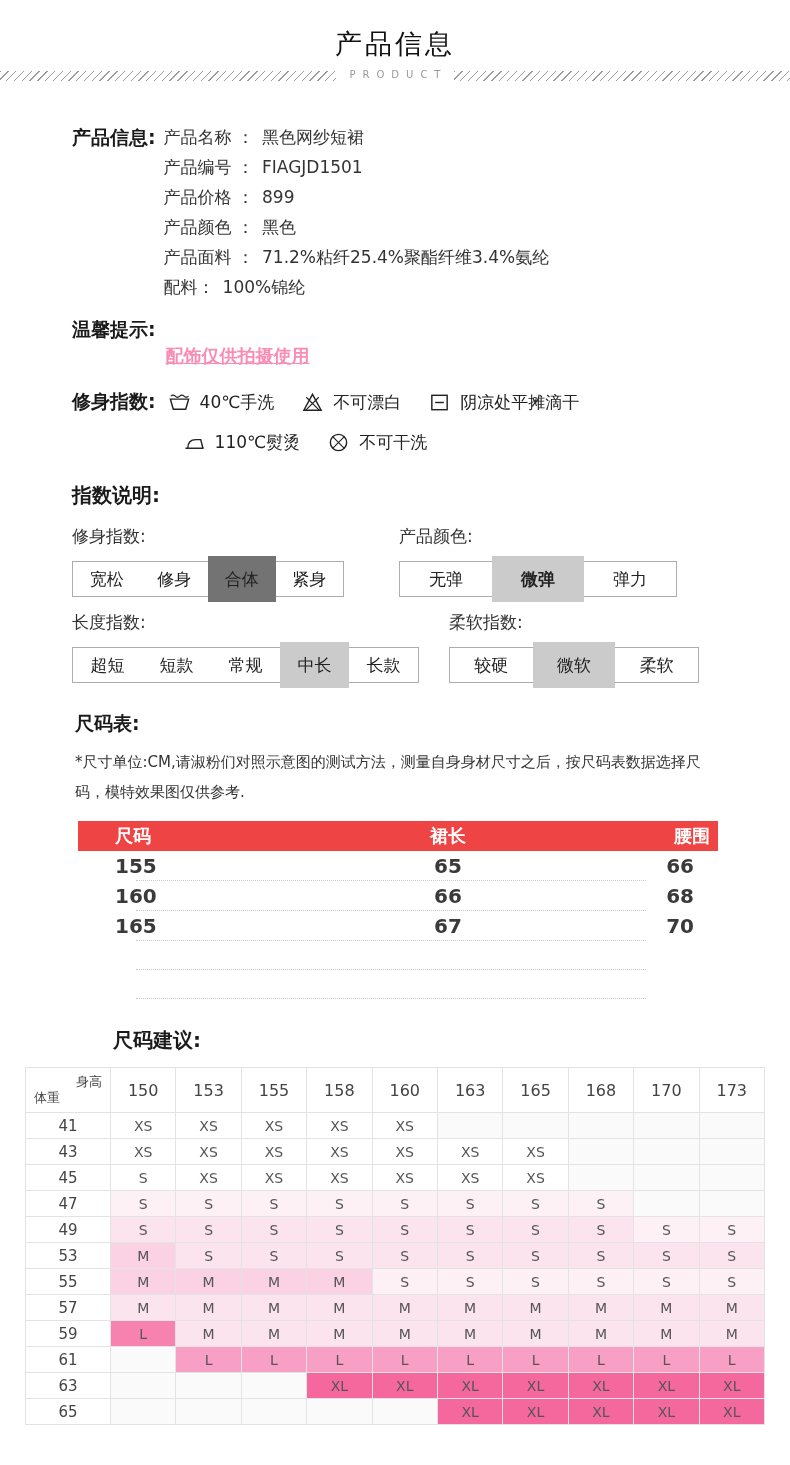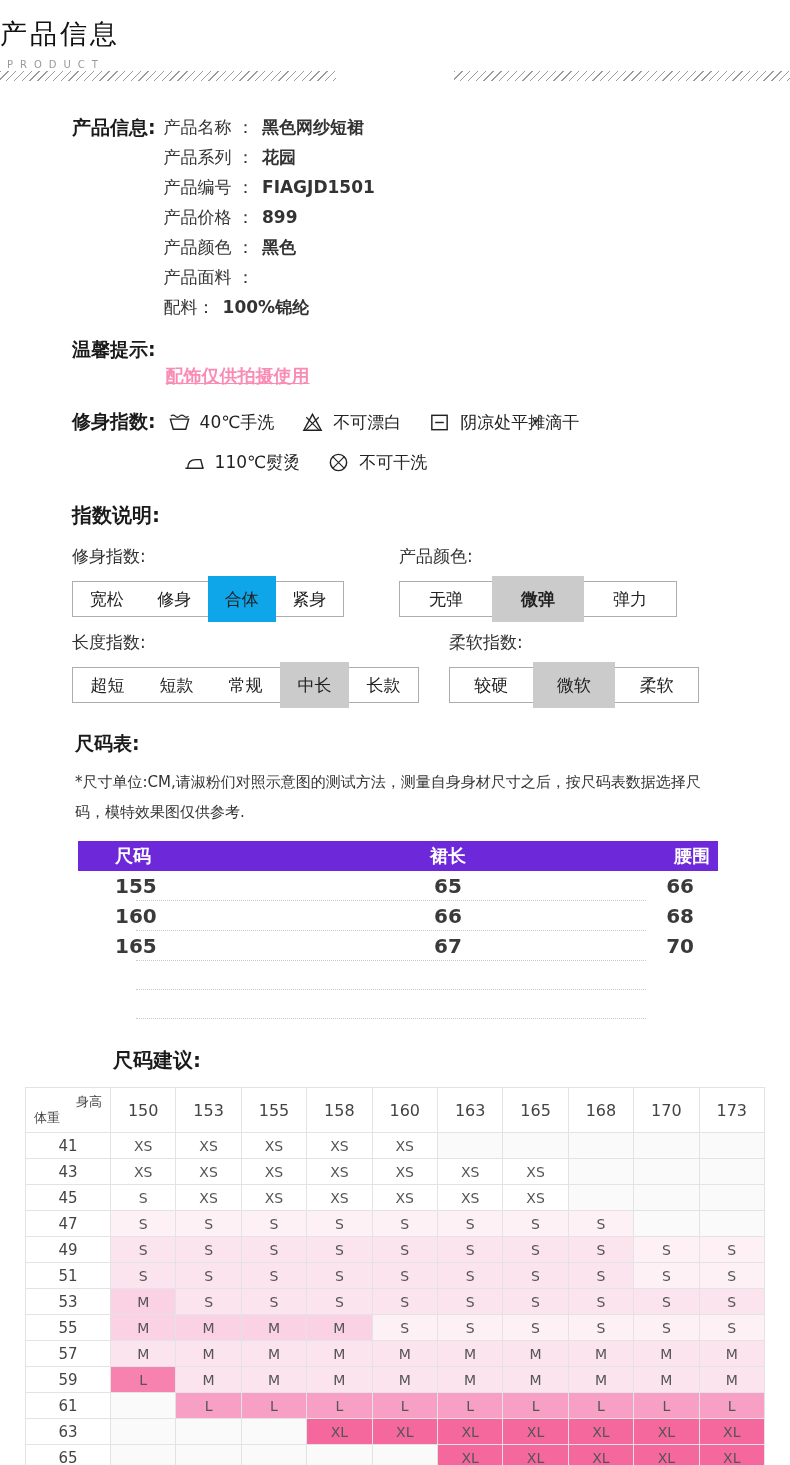--- a/index.html
+++ b/index.html
@@ -1,34 +1,34 @@
 <!DOCTYPE html>
 <html><head>
 <meta charset="utf-8">
 <style>
   html,body{margin:0;padding:0;background:#fff;}
   body{width:790px;min-height:1465px;font-family:"DejaVu Sans","Liberation Sans",sans-serif;color:#333;}
   .page{width:790px;position:relative;overflow:hidden;}
 
   
-  header{position:relative;padding-top:16px;}
+  header{position:relative;padding-top:26px;text-align:center;}
   .title{font-size:27px;letter-spacing:3px;color:#111;font-weight:500;margin:0;}
   .subtitle{font-size:10px;letter-spacing:7px;color:#999;margin-top:7px;padding-left:7px;}
   .hatch{position:absolute;top:71px;height:10px;background:repeating-linear-gradient(135deg,#9b9b9b 0 1px,transparent 1px 5.5px);}
   .hatch.left{left:0;width:336px;}
   .hatch.right{right:0;width:336px;}
 
   
   .section{display:flex;padding-left:72px;}
   .section-label{font-size:19px;font-weight:bold;color:#1a1a1a;flex:0 0 auto;line-height:30px;}
 
   .product-section{margin-top:42px;}
   .info-rows{margin-left:8px;}
   .info-row{font-size:17px;color:#333;line-height:30px;display:flex;}
-  .info-row .ivalue{margin-left:8px;font-weight:bold;}
+  .info-row .ivalue{margin-left:8px;}
 
   .notice-row{margin-top:12px;align-items:flex-start;}
   .notice-link{font-size:18px;font-weight:bold;text-decoration:underline;margin-left:10px;line-height:28px;cursor:pointer;margin-top:28px;}
 
   .wash-section{margin-top:16px;}
   .wash-content{margin-left:12px;}
   .wash-row{display:flex;align-items:center;height:32px;font-size:17px;color:#222;}
   .wash-row2{margin-top:8px;margin-left:15px;}
   .wash-item{display:flex;align-items:flex-end;margin-right:27px;}
   .wash-item .wicon{width:23px;height:23px;margin-right:9px;display:inline-flex;}
@@ -92,37 +92,34 @@
   </header>
 
   <section class="section product-section">
     <div class="section-label">产品信息:</div>
     <div class="info-rows" id="info-rows">
         <div class="info-row">
           <span class="ilabel">产品名称 ：</span>
           <span class="ivalue">黑色网纱短裙</span>
         </div>
         <div class="info-row">
-          <span class="ilabel">产品系列 ：</span>
-          <span class="ivalue">花园</span>
-        </div>
-        <div class="info-row">
           <span class="ilabel">产品编号 ：</span>
           <span class="ivalue">FIAGJD1501</span>
         </div>
         <div class="info-row">
           <span class="ilabel">产品价格 ：</span>
           <span class="ivalue">899</span>
         </div>
         <div class="info-row">
           <span class="ilabel">产品颜色 ：</span>
           <span class="ivalue">黑色</span>
         </div>
         <div class="info-row">
           <span class="ilabel">产品面料 ：</span>
+          <span class="ivalue">71.2%粘纤25.4%聚酯纤维3.4%氨纶</span>
         </div>
         <div class="info-row">
           <span class="ilabel">配料：</span>
           <span class="ivalue">100%锦纶</span>
         </div>
       </div>
   </section>
 
   <section class="section notice-row">
     <div class="section-label">温馨提示:</div>
@@ -185,21 +182,21 @@
   </section>
 
   <section class="index-section">
     <div class="index-heading">指数说明:</div>
     <div id="index-grid">
         <div class="index-group g0">
           <div class="glabel">修身指数:</div>
           <div class="gbox">
             <div class="cell">宽松</div>
             <div class="cell">修身</div>
-            <div class="cell selected" style="background: #0ea5e9; text-align: center;">合体</div>
+            <div class="cell selected" style="background: #737373; text-align: center;">合体</div>
             <div class="cell">紧身</div>
           </div>
         </div>
         <div class="index-group g1">
           <div class="glabel">产品颜色:</div>
           <div class="gbox">
             <div class="cell">无弹</div>
             <div class="cell selected" style="background: rgb(203, 203, 203); font-weight: bold;">微弹</div>
             <div class="cell">弹力</div>
           </div>
@@ -222,21 +219,21 @@
             <div class="cell">柔软</div>
           </div>
         </div>
       </div>
   </section>
 
   <section class="sizes-section">
     <div class="sizes-heading">尺码表:</div>
     <div class="size-note">*尺寸单位:CM,请淑粉们对照示意图的测试方法，测量自身身材尺寸之后，按尺码表数据选择尺码，模特效果图仅供参考.</div>
     <div class="size-table">
-      <div class="st-header" id="st-header" style="background: #6d28d9;">
+      <div class="st-header" id="st-header" style="background: #ef4444;">
         <span class="st-col1">尺码</span>
         <span class="st-col2">裙长</span>
         <span class="st-col3">腰围</span>
       </div>
       <div id="size-rows">
           <div class="s-row">
             <span class="r-col1">155</span>
             <span class="r-col2">65</span>
             <span class="r-col3">66</span>
           </div>
@@ -340,33 +337,20 @@
             <td style="background: rgb(252, 228, 238);">S</td>
             <td style="background: rgb(252, 228, 238);">S</td>
             <td style="background: rgb(252, 228, 238);">S</td>
             <td style="background: rgb(252, 228, 238);">S</td>
             <td style="background: rgb(252, 228, 238);">S</td>
             <td style="background: rgb(252, 228, 238);">S</td>
             <td style="background: rgb(253, 241, 246);">S</td>
             <td style="background: rgb(253, 241, 246);">S</td>
           </tr>
           <tr>
-            <th>51</th>
-            <td style="background: rgb(252, 228, 238);">S</td>
-            <td style="background: rgb(252, 228, 238);">S</td>
-            <td style="background: rgb(252, 228, 238);">S</td>
-            <td style="background: rgb(252, 228, 238);">S</td>
-            <td style="background: rgb(252, 228, 238);">S</td>
-            <td style="background: rgb(252, 228, 238);">S</td>
-            <td style="background: rgb(252, 228, 238);">S</td>
-            <td style="background: rgb(252, 228, 238);">S</td>
-            <td style="background: rgb(253, 241, 246);">S</td>
-            <td style="background: rgb(253, 241, 246);">S</td>
-          </tr>
-          <tr>
             <th>53</th>
             <td style="background: rgb(250, 210, 227);">M</td>
             <td style="background: rgb(252, 228, 238);">S</td>
             <td style="background: rgb(252, 228, 238);">S</td>
             <td style="background: rgb(252, 228, 238);">S</td>
             <td style="background: rgb(252, 228, 238);">S</td>
             <td style="background: rgb(252, 228, 238);">S</td>
             <td style="background: rgb(252, 228, 238);">S</td>
             <td style="background: rgb(252, 228, 238);">S</td>
             <td style="background: rgb(252, 228, 238);">S</td>

